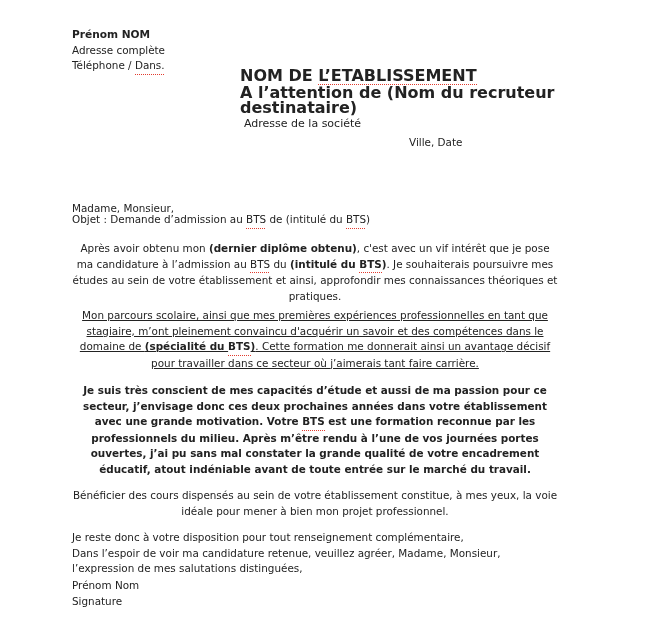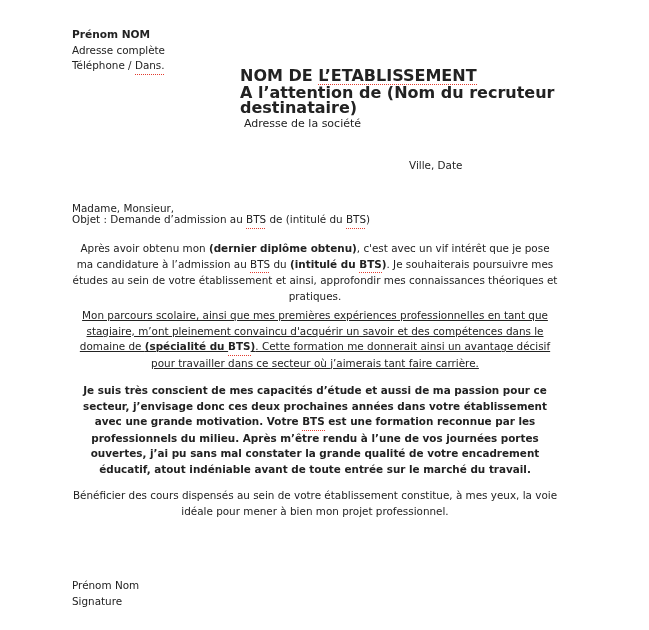--- a/index.html
+++ b/index.html
@@ -69,21 +69,21 @@
     font-size: 16px;
   }
   #recipient .r3 {
     font-size: 11px;
     padding-left: 4px;
   }
 
   
   #placedate {
     left: 409px;
-    top: 158px;
+    top: 135px;
   }
 
   
   #subject {
     left: 72px;
     top: 169px;
     margin-top: 43px;
   }
 
   
@@ -140,19 +140,23 @@
   <div class="block" id="salutation">Madame, Monsieur,</div>
 
   <div class="block para" id="para1"><span>Après avoir obtenu mon </span><span class="bold">(dernier diplôme obtenu)</span><span>, c'est avec un vif intérêt que je pose ma candidature à l’admission au </span><span class="sp">BTS</span><span> du </span><span class="bold">(intitulé du </span><span class="bold sp">BTS</span><span class="bold">)</span><span>. Je souhaiterais poursuivre mes études au sein de votre établissement et ainsi, approfondir mes connaissances théoriques et pratiques.</span></div>
 
   <div class="block para" id="para2"><span>Mon parcours scolaire, ainsi que mes premières expériences professionnelles en tant que stagiaire, m’ont pleinement convaincu d'acquérir un savoir et des compétences dans le domaine de </span><span class="bold">(spécialité du </span><span class="bold sp">BTS</span><span class="bold">)</span><span>. Cette formation me donnerait ainsi un avantage décisif pour travailler dans ce secteur où j’aimerais tant faire carrière.</span></div>
 
   <div class="block para" id="para3"><span>Je suis très conscient de mes capacités d’étude et aussi de ma passion pour ce secteur, j’envisage donc ces deux prochaines années dans votre établissement avec une grande motivation. Votre </span><span class="sp">BTS</span><span> est une formation reconnue par les professionnels du milieu. Après m’être rendu à l’une de vos journées portes ouvertes, j’ai pu sans mal constater la grande qualité de votre encadrement éducatif, atout indéniable avant de toute entrée sur le marché du travail.</span></div>
 
   <div class="block para" id="para4">Bénéficier des cours dispensés au sein de votre établissement constitue, à mes yeux, la voie idéale pour mener à bien mon projet professionnel.</div>
 
+  <div class="block" id="closing">
+    <div class="line">Je reste donc à votre disposition pour tout renseignement complémentaire,</div>
+    <div class="line">Dans l’espoir de voir ma candidature retenue, veuillez agréer, Madame, Monsieur, l’expression de mes salutations distinguées,</div>
+  </div>
 
   <div class="block" id="signature">
     <div class="line">Prénom Nom</div>
     <div class="line">Signature</div>
   </div>
 
 </div>
 
 </body></html>

